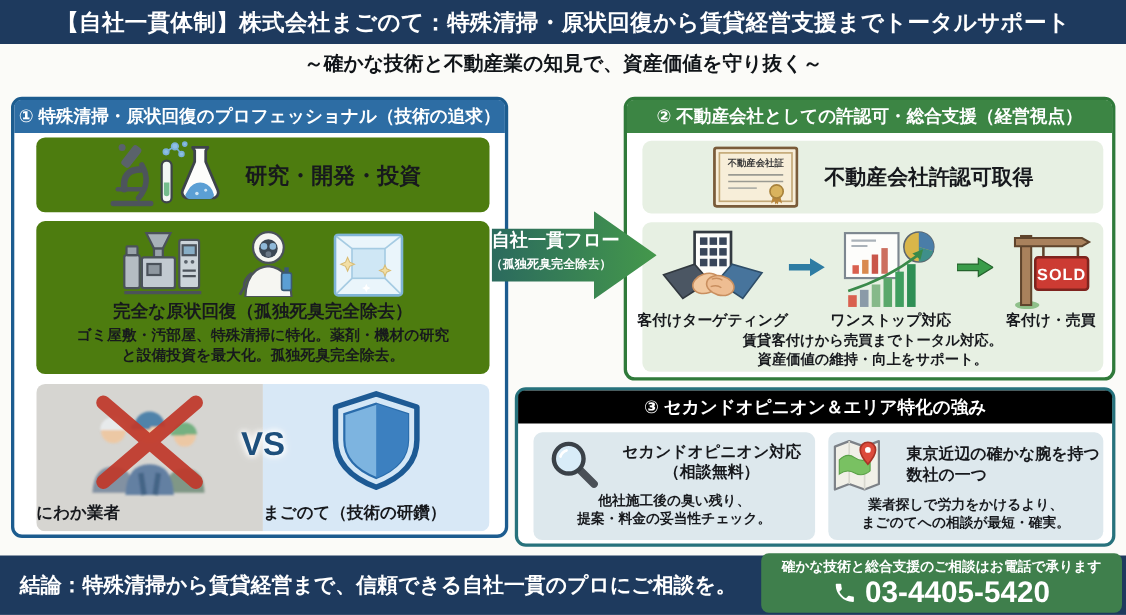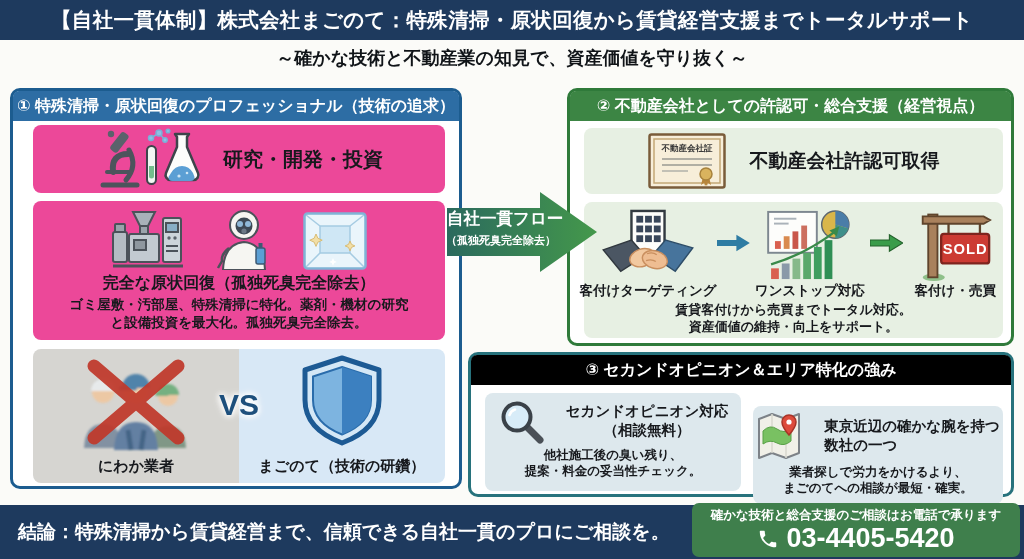--- a/index.html
+++ b/index.html
@@ -19,37 +19,37 @@
   .panel { position: absolute; background: #fff; border-radius: 10px; }
   .p1 { left: 10px; top: 88px; width: 452px; height: 401px; border: 3px solid #1c5c8f; }
   .p2 { left: 567px; top: 88px; width: 447px; height: 258px; border: 3px solid #2f7a3a; }
   .p3 { left: 468px; top: 352px; width: 546px; height: 145px; border: 3px solid #27727c; }
   .phead { height: 30px; display: flex; align-items: center; justify-content: center;
     color: #fff; font-size: 16px; border-radius: 6px 6px 0 0; white-space: nowrap; }
   .p1 .phead { background: #2d6da4; }
   .p2 .phead { background: #3c8544; }
   .p3 .phead { background: #000000; }
   .card { position: absolute; border-radius: 8px; }
-  .c-blue { background: #ec4899; }
+  .c-blue { background: #4d7c0f; }
   .c-green { background: #e7f0e3; }
   .c-gray { background: #dde8ed; }
   
   .b1 { left: 20px; top: 34px; width: 412px; height: 68px;
     display: flex; align-items: center; justify-content: center; gap: 16px; }
   .b1 .lbl { font-size: 20px; }
   .b2 { left: 20px; top: 110px; width: 412px; height: 139px; padding-top: 5px; text-align: center; }
   .b2 .irow { display: flex; align-items: flex-end; justify-content: center; gap: 30px; height: 64px; }
   .b2 .t { font-size: 16px; margin-top: 3px; }
   .b2 .d { font-size: 13.5px; line-height: 1.32; margin-top: 2px; }
   .b3 { left: 20px; top: 258px; width: 412px; height: 134px; display: flex; overflow: hidden; }
   .b3 .half { width: 50%; height: 100%; position: relative; display: flex;
     flex-direction: column; align-items: center; }
   .b3 .half.gray { background: #d6d5d1; }
   .b3 .half.blue { background: #d8e8f6; }
-  .b3 .caption { position: absolute; bottom: 7px; width: 100%; text-align: center; font-size: 15px; }
+  .b3 .caption { position: absolute; bottom: 7px; width: 100%; font-size: 15px; }
   .vs { position: absolute; left: 50%; top: 42%; transform: translate(-50%,-50%);
     font-size: 30px; color: #1d4f7c;
     text-shadow: 0 0 6px #fff, 0 0 6px #fff, 0 0 10px #fff; z-index: 3; }
   
   .bigarrow { position: absolute; left: 447px; top: 192px; width: 150px; height: 80px; z-index: 6; }
   .bigarrow .at1 { position: absolute; left: 0; top: 16px; width: 106px; text-align: center;
     color: #fff; font-size: 16.5px; white-space: nowrap; }
   .bigarrow .at2 { position: absolute; left: -4px; top: 41px; width: 116px; text-align: center;
     color: #fff; font-size: 11px; white-space: nowrap; }
   
@@ -57,21 +57,21 @@
     display: flex; align-items: center; justify-content: center; gap: 24px; }
   .lic .lbl { font-size: 19px; }
   .flowcard { left: 14px; top: 111px; width: 419px; height: 136px; padding-top: 5px; text-align: center; }
   .steps { display: flex; align-items: center; justify-content: center; gap: 5px; height: 94px; }
   .step { display: flex; flex-direction: column; align-items: center; width: 128px; }
   .step .slbl { font-size: 13.5px; margin-top: 1px; white-space: nowrap; }
   .steps .sarrow { margin-bottom: 22px; }
   .flowcard .d { font-size: 13px; line-height: 1.3; margin-top: 1px; }
   
   .sc1 { left: 14px; top: 38px; width: 256px; height: 98px; padding-top: 5px; }
-  .sc2 { left: 282px; top: 38px; width: 250px; height: 98px; padding-top: 5px; margin-top: 13px; }
+  .sc2 { left: 282px; top: 38px; width: 250px; height: 98px; padding-top: 5px; }
   .crow { display: flex; align-items: center; justify-content: center; gap: 22px; }
   .ctitle { font-size: 14.5px; line-height: 1.28; }
   .cdesc { font-size: 12.5px; line-height: 1.3; text-align: center; margin-top: 3px; }
   
   .footbar { position: absolute; left: 0; top: 505px; width: 1024px; height: 54px; background: #1e3a5e; }
   .conclusion { position: absolute; left: 18px; top: 50%; transform: translateY(-50%);
     color: #fff; font-size: 19px; white-space: nowrap; }
   .phonebox { position: absolute; right: 4px; top: -2px; width: 328px; height: 54px;
     background: #3f7f4c; border-radius: 7px; display: flex; flex-direction: column;
     align-items: center; justify-content: center; z-index: 2; }

